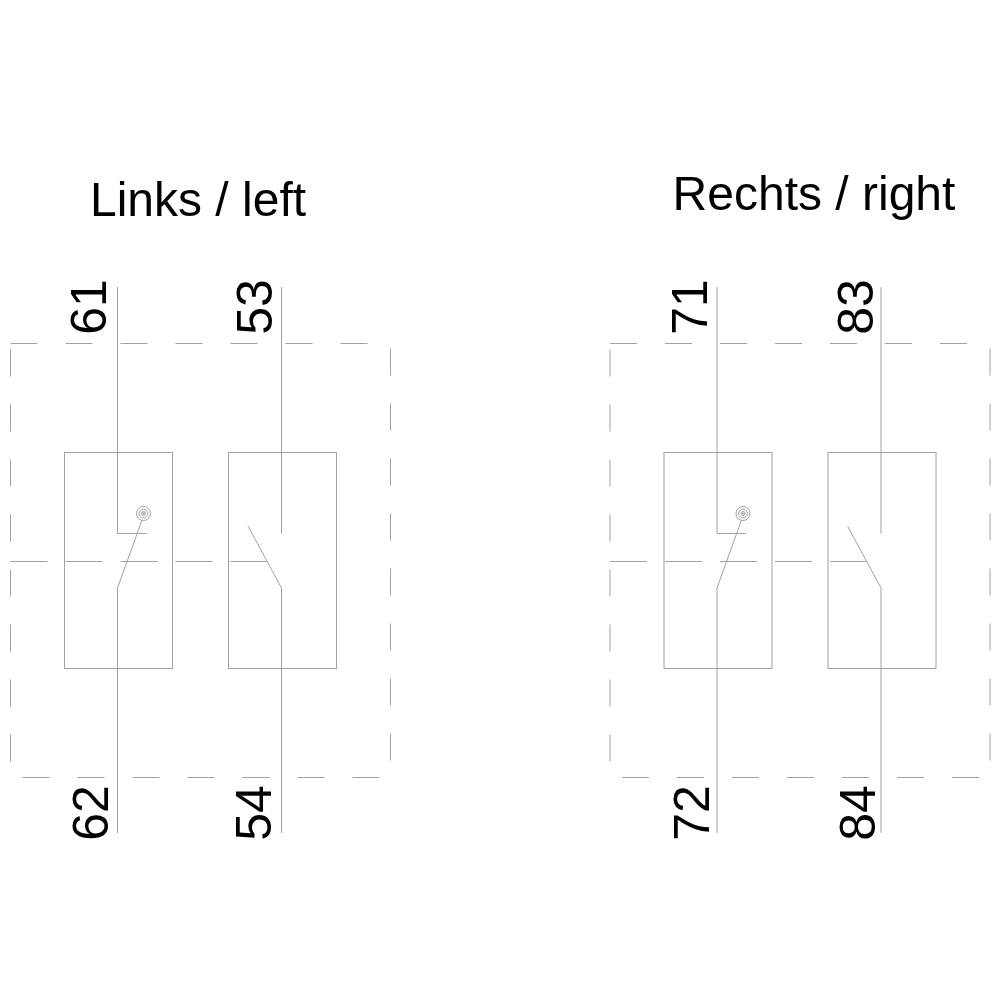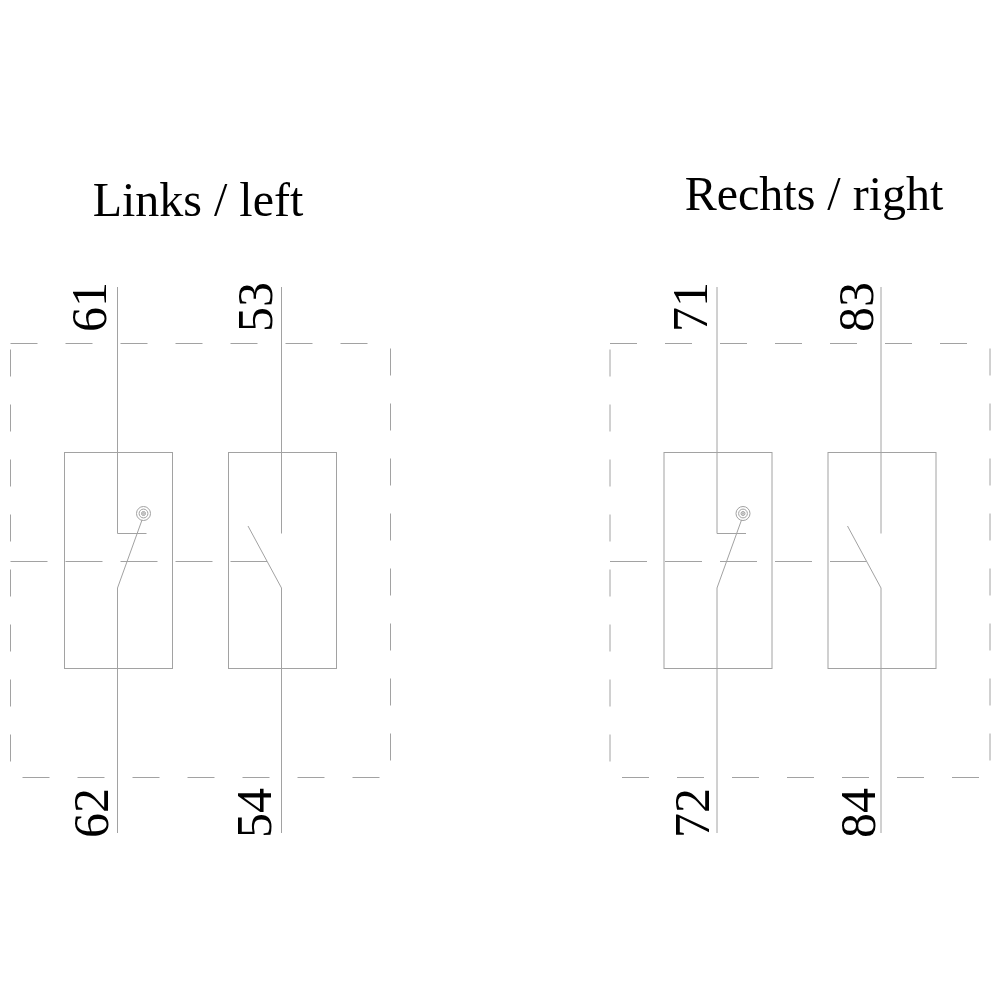--- a/index.html
+++ b/index.html
@@ -5,21 +5,21 @@
   html, body {
     margin: 0;
     padding: 0;
     background: #ffffff;
   }
   .canvas {
     position: relative;
     width: 1000px;
     height: 1000px;
     background: #ffffff;
-    font-family: Liberation Serif, serif;
+    font-family: Liberation Sans, sans-serif;
     overflow: hidden;
   }
   .canvas svg {
     position: absolute;
     left: 0;
     top: 0;
   }
   
   .lw line, .lw rect, .lw circle {
     stroke: #a2a2a2;

